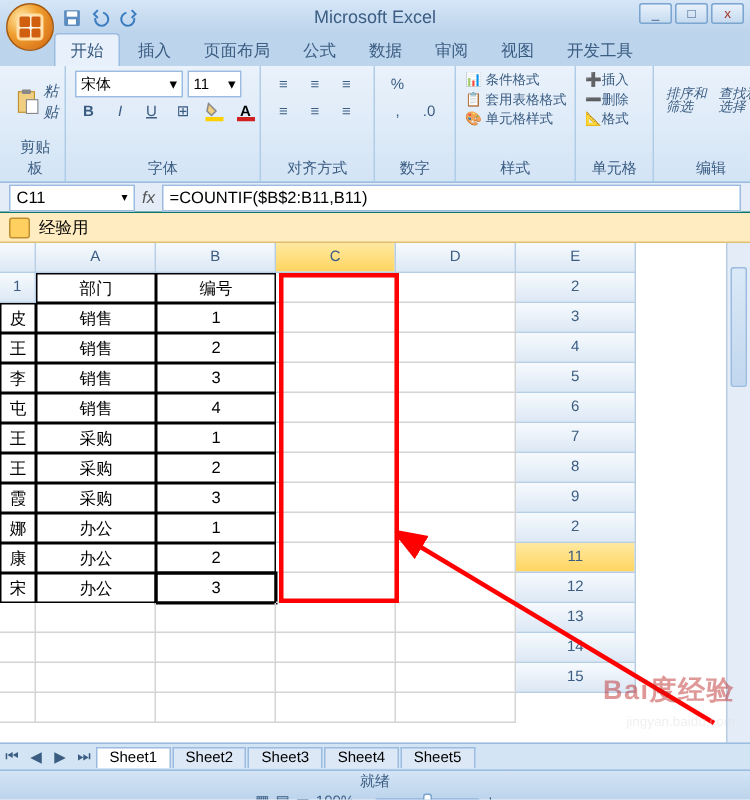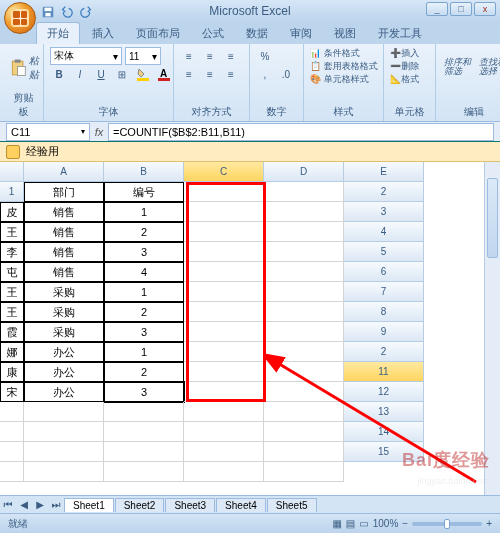--- a/index.html
+++ b/index.html
@@ -50,21 +50,21 @@
 .corner { background: linear-gradient(#f6fafd,#dce8f5); border-right: 1px solid #b6cde4; border-bottom: 1px solid #b6cde4; }
 
 .red-box { position: absolute; border: 3px solid #ff0000; pointer-events: none; }
 .arrow-svg { position: absolute; pointer-events: none; }
 
 .sheet-tabs { position: absolute; bottom: 20px; left: 0; right: 0; height: 18px; background: #d3e4f5; display: flex; align-items: center; font-size: 10px; border-top: 1px solid #9bbce0; }
 .nav-btn { width: 16px; height: 16px; display: flex; align-items: center; justify-content: center; color: #3b5d82; }
 .sheet-tab { padding: 1px 8px; background: #fff; border: 1px solid #9bbce0; border-bottom: none; margin-right: 1px; }
 .sheet-tab.inactive { background: #dce8f5; }
 
-.statusbar { position: absolute; bottom: 0; left: 0; right: 0; height: 20px; background: linear-gradient(#d3e4f5,#bcd4ec); display: flex; align-items: center; justify-content: space-between; padding: 0 8px; font-size: 10px; color: #3b5d82; border-top: 1px solid #9bbce0; }
+.statusbar { position: absolute; bottom: 0; left: 0; right: 0; height: 20px; background: linear-gradient(#d3e4f5,#bcd4ec); display: flex; align-items: center; justify-content: space-between; padding: 0 8px; font-size: 10px; color: #3b5d82; border-top: 1px solid #9bbce0; flex-direction: column; }
 .zoom-group { display: flex; align-items: center; gap: 4px; }
 .zoom-slider { width: 70px; height: 4px; background: #9bbce0; border-radius: 2px; position: relative; }
 .zoom-thumb { position: absolute; left: 50%; top: -3px; width: 6px; height: 10px; background: #fff; border: 1px solid #7ba4cf; border-radius: 2px; transform: translateX(-50%); }
 
 .watermark { position: absolute; right: 10px; bottom: 40px; color: #b91c1c; font-size: 18px; font-weight: bold; opacity: 0.45; letter-spacing: 1px; pointer-events: none; }
 .watermark2 { position: absolute; right: 10px; bottom: 26px; color: #ddd; font-size: 9px; opacity: 0.45; pointer-events: none; }
 
 .scroll-v { position: absolute; right: 0; top: 0; bottom: 0; width: 16px; background: #e4edf7; border-left: 1px solid #b6cde4; }
 .scroll-v-thumb { position: absolute; left: 2px; right: 2px; top: 16px; height: 80px; background: linear-gradient(#dbe9f7,#c1d7ee); border: 1px solid #9bbce0; border-radius: 2px; }
 </style>

